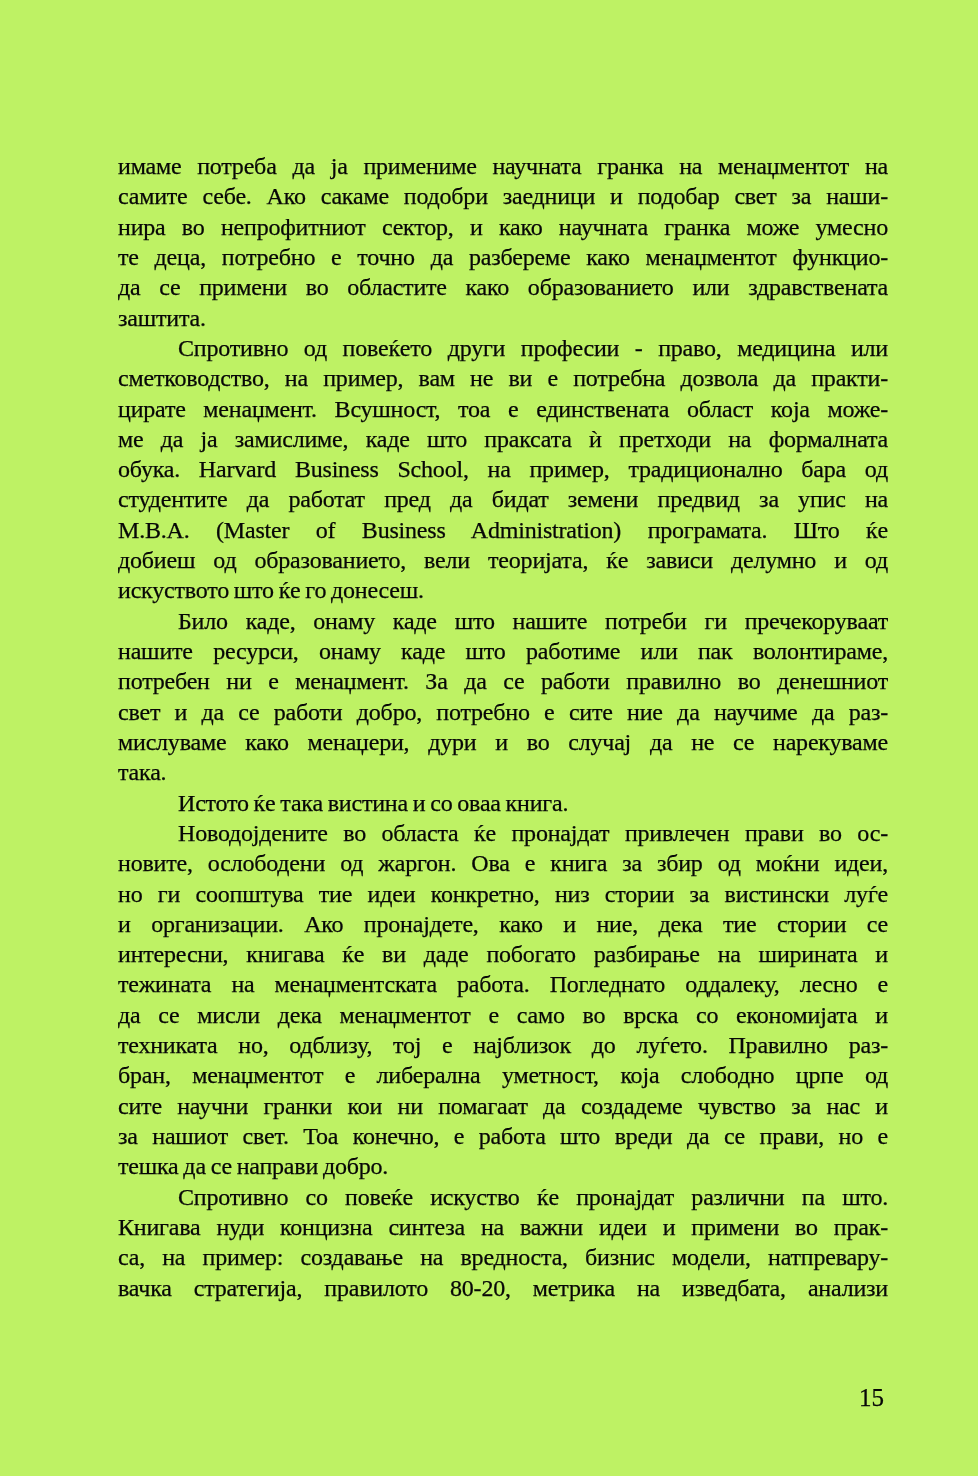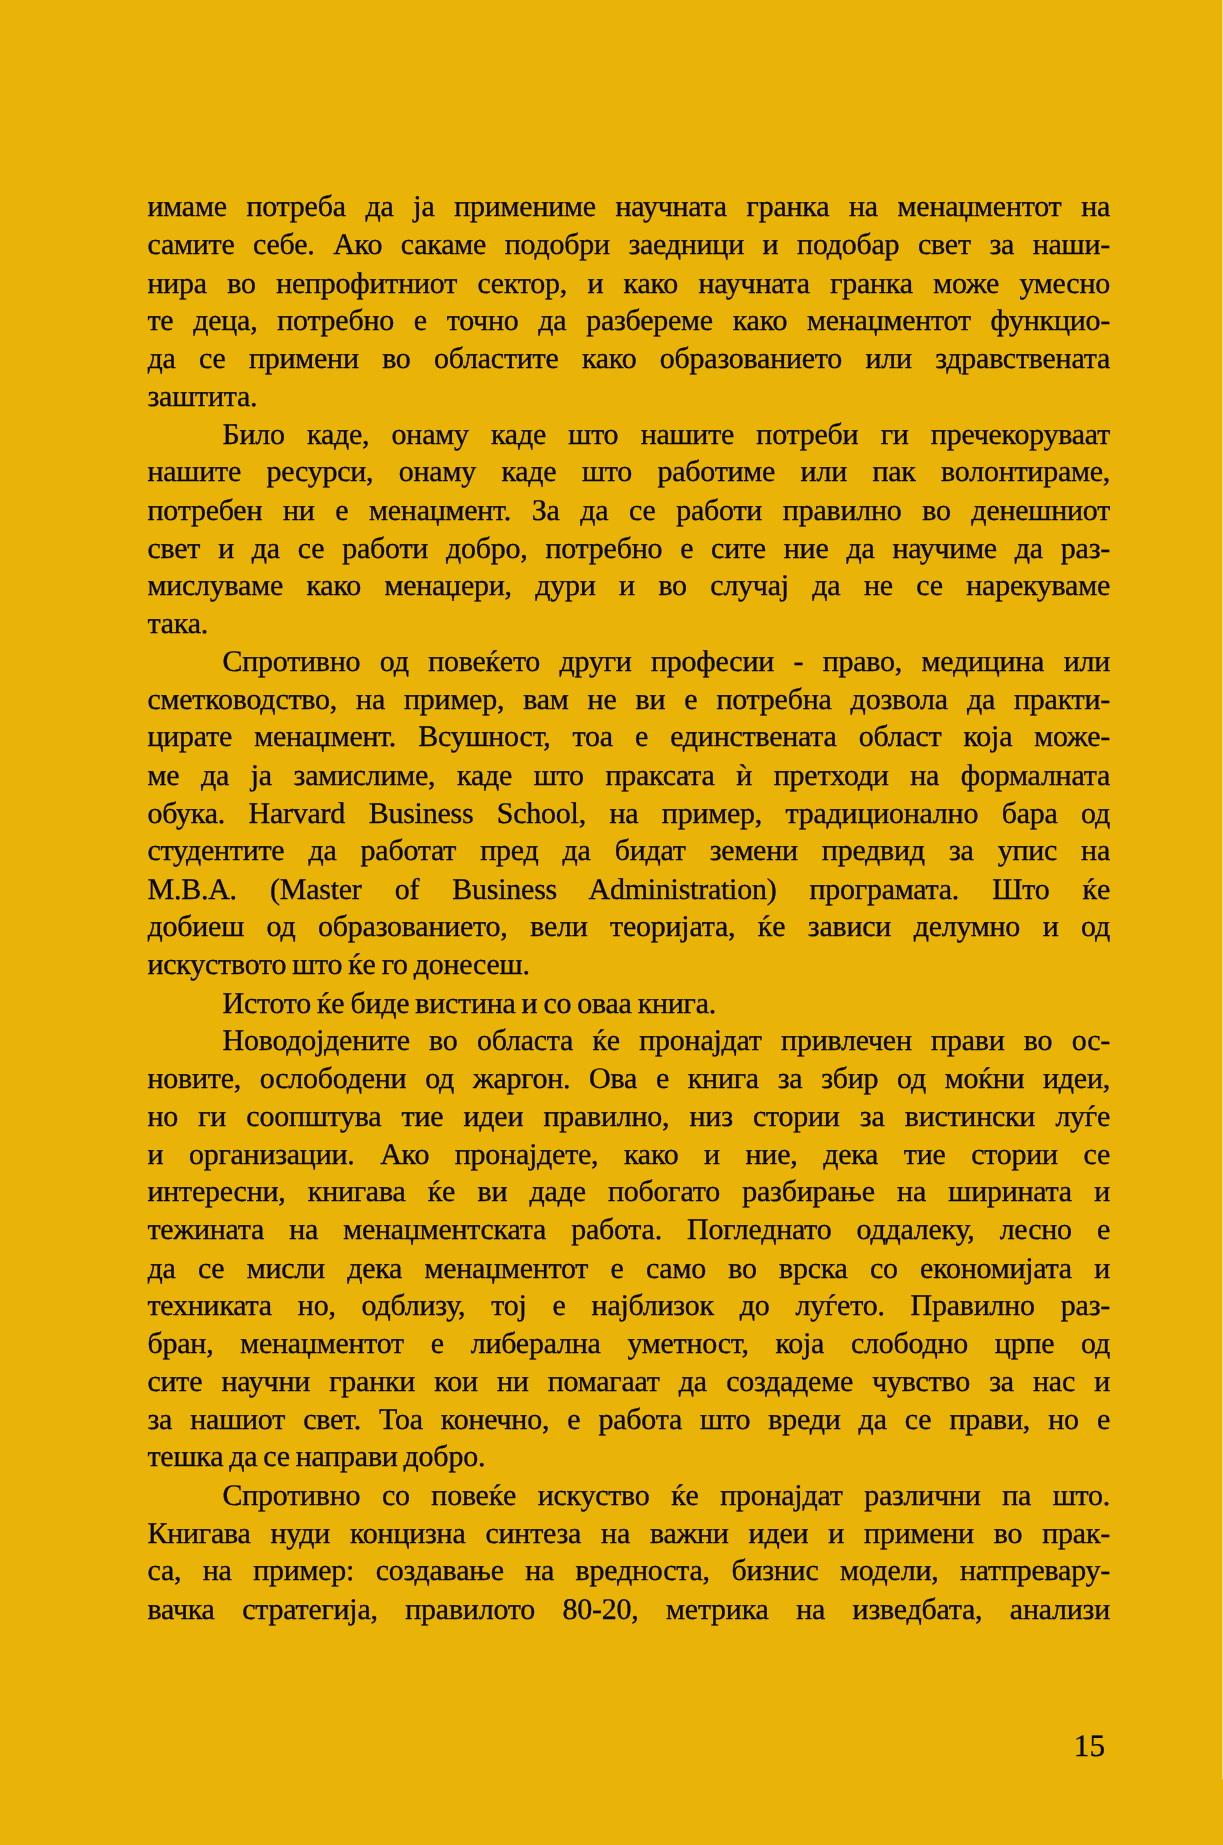--- a/index.html
+++ b/index.html
@@ -4,21 +4,21 @@
 <style>
   html, body {
     margin: 0;
     padding: 0;
     background: #ffffff;
   }
   .book-page {
     position: relative;
     width: 978px;
     height: 1476px;
-    background: #eab308;
+    background: #bef264;
     overflow: hidden;
     font-family: "Liberation Serif", "DejaVu Serif", serif;
     color: #070707;
   }
   .text-block {
     position: absolute;
     left: 118px;
     top: 151px;
     width: 770px;
   }
@@ -63,45 +63,45 @@
   <div class="text-block">
       <div class="paragraph">
         <div class="line"><span>имаме потреба да ја примениме научната гранка на менаџментот на</span></div>
         <div class="line"><span>самите себе. Ако сакаме подобри заедници и подобар свет за наши-</span></div>
         <div class="line"><span>нира во непрофитниот сектор, и како научната гранка може умесно</span></div>
         <div class="line"><span>те деца, потребно е точно да разбереме како менаџментот функцио-</span></div>
         <div class="line"><span>да се примени во областите како образованието или здравствената</span></div>
         <div class="line last"><span>заштита.</span></div>
       </div>
       <div class="paragraph">
-        <div class="line indent"><span>Било каде, онаму каде што нашите потреби ги пречекоруваат</span></div>
-        <div class="line"><span>нашите ресурси, онаму каде што работиме или пак волонтираме,</span></div>
-        <div class="line"><span>потребен ни е менаџмент. За да се работи правилно во денешниот</span></div>
-        <div class="line"><span>свет и да се работи добро, потребно е сите ние да научиме да раз-</span></div>
-        <div class="line"><span>мислуваме како менаџери, дури и во случај да не се нарекуваме</span></div>
-        <div class="line last"><span>така.</span></div>
-      </div>
-      <div class="paragraph">
         <div class="line indent"><span>Спротивно од повеќето други професии - право, медицина или</span></div>
         <div class="line"><span>сметководство, на пример, вам не ви е потребна дозвола да практи-</span></div>
         <div class="line"><span>цирате менаџмент. Всушност, тоа е единствената област која може-</span></div>
         <div class="line"><span>ме да ја замислиме, каде што праксата ѝ претходи на формалната</span></div>
         <div class="line"><span>обука. Harvard Business School, на пример, традиционално бара од</span></div>
         <div class="line"><span>студентите да работат пред да бидат земени предвид за упис на</span></div>
         <div class="line"><span>M.B.A. (Master of Business Administration) програмата. Што ќе</span></div>
         <div class="line"><span>добиеш од образованието, вели теоријата, ќе зависи делумно и од</span></div>
         <div class="line last"><span>искуството што ќе го донесеш.</span></div>
       </div>
       <div class="paragraph">
-        <div class="line last indent"><span>Истото ќе биде вистина и со оваа книга.</span></div>
+        <div class="line indent"><span>Било каде, онаму каде што нашите потреби ги пречекоруваат</span></div>
+        <div class="line"><span>нашите ресурси, онаму каде што работиме или пак волонтираме,</span></div>
+        <div class="line"><span>потребен ни е менаџмент. За да се работи правилно во денешниот</span></div>
+        <div class="line"><span>свет и да се работи добро, потребно е сите ние да научиме да раз-</span></div>
+        <div class="line"><span>мислуваме како менаџери, дури и во случај да не се нарекуваме</span></div>
+        <div class="line last"><span>така.</span></div>
+      </div>
+      <div class="paragraph">
+        <div class="line last indent"><span>Истото ќе така вистина и со оваа книга.</span></div>
       </div>
       <div class="paragraph">
         <div class="line indent"><span>Новодојдените во областа ќе пронајдат привлечен прави во ос-</span></div>
         <div class="line"><span>новите, ослободени од жаргон. Ова е книга за збир од моќни идеи,</span></div>
-        <div class="line"><span>но ги соопштува тие идеи правилно, низ стории за вистински луѓе</span></div>
+        <div class="line"><span>но ги соопштува тие идеи конкретно, низ стории за вистински луѓе</span></div>
         <div class="line"><span>и организации. Ако пронајдете, како и ние, дека тие стории се</span></div>
         <div class="line"><span>интересни, книгава ќе ви даде побогато разбирање на ширината и</span></div>
         <div class="line"><span>тежината на менаџментската работа. Погледнато оддалеку, лесно е</span></div>
         <div class="line"><span>да се мисли дека менаџментот е само во врска со економијата и</span></div>
         <div class="line"><span>техниката но, одблизу, тој е најблизок до луѓето. Правилно раз-</span></div>
         <div class="line"><span>бран, менаџментот е либерална уметност, која слободно црпе од</span></div>
         <div class="line"><span>сите научни гранки кои ни помагаат да создадеме чувство за нас и</span></div>
         <div class="line"><span>за нашиот свет. Тоа конечно, е работа што вреди да се прави, но е</span></div>
         <div class="line last"><span>тешка да се направи добро.</span></div>
       </div>

